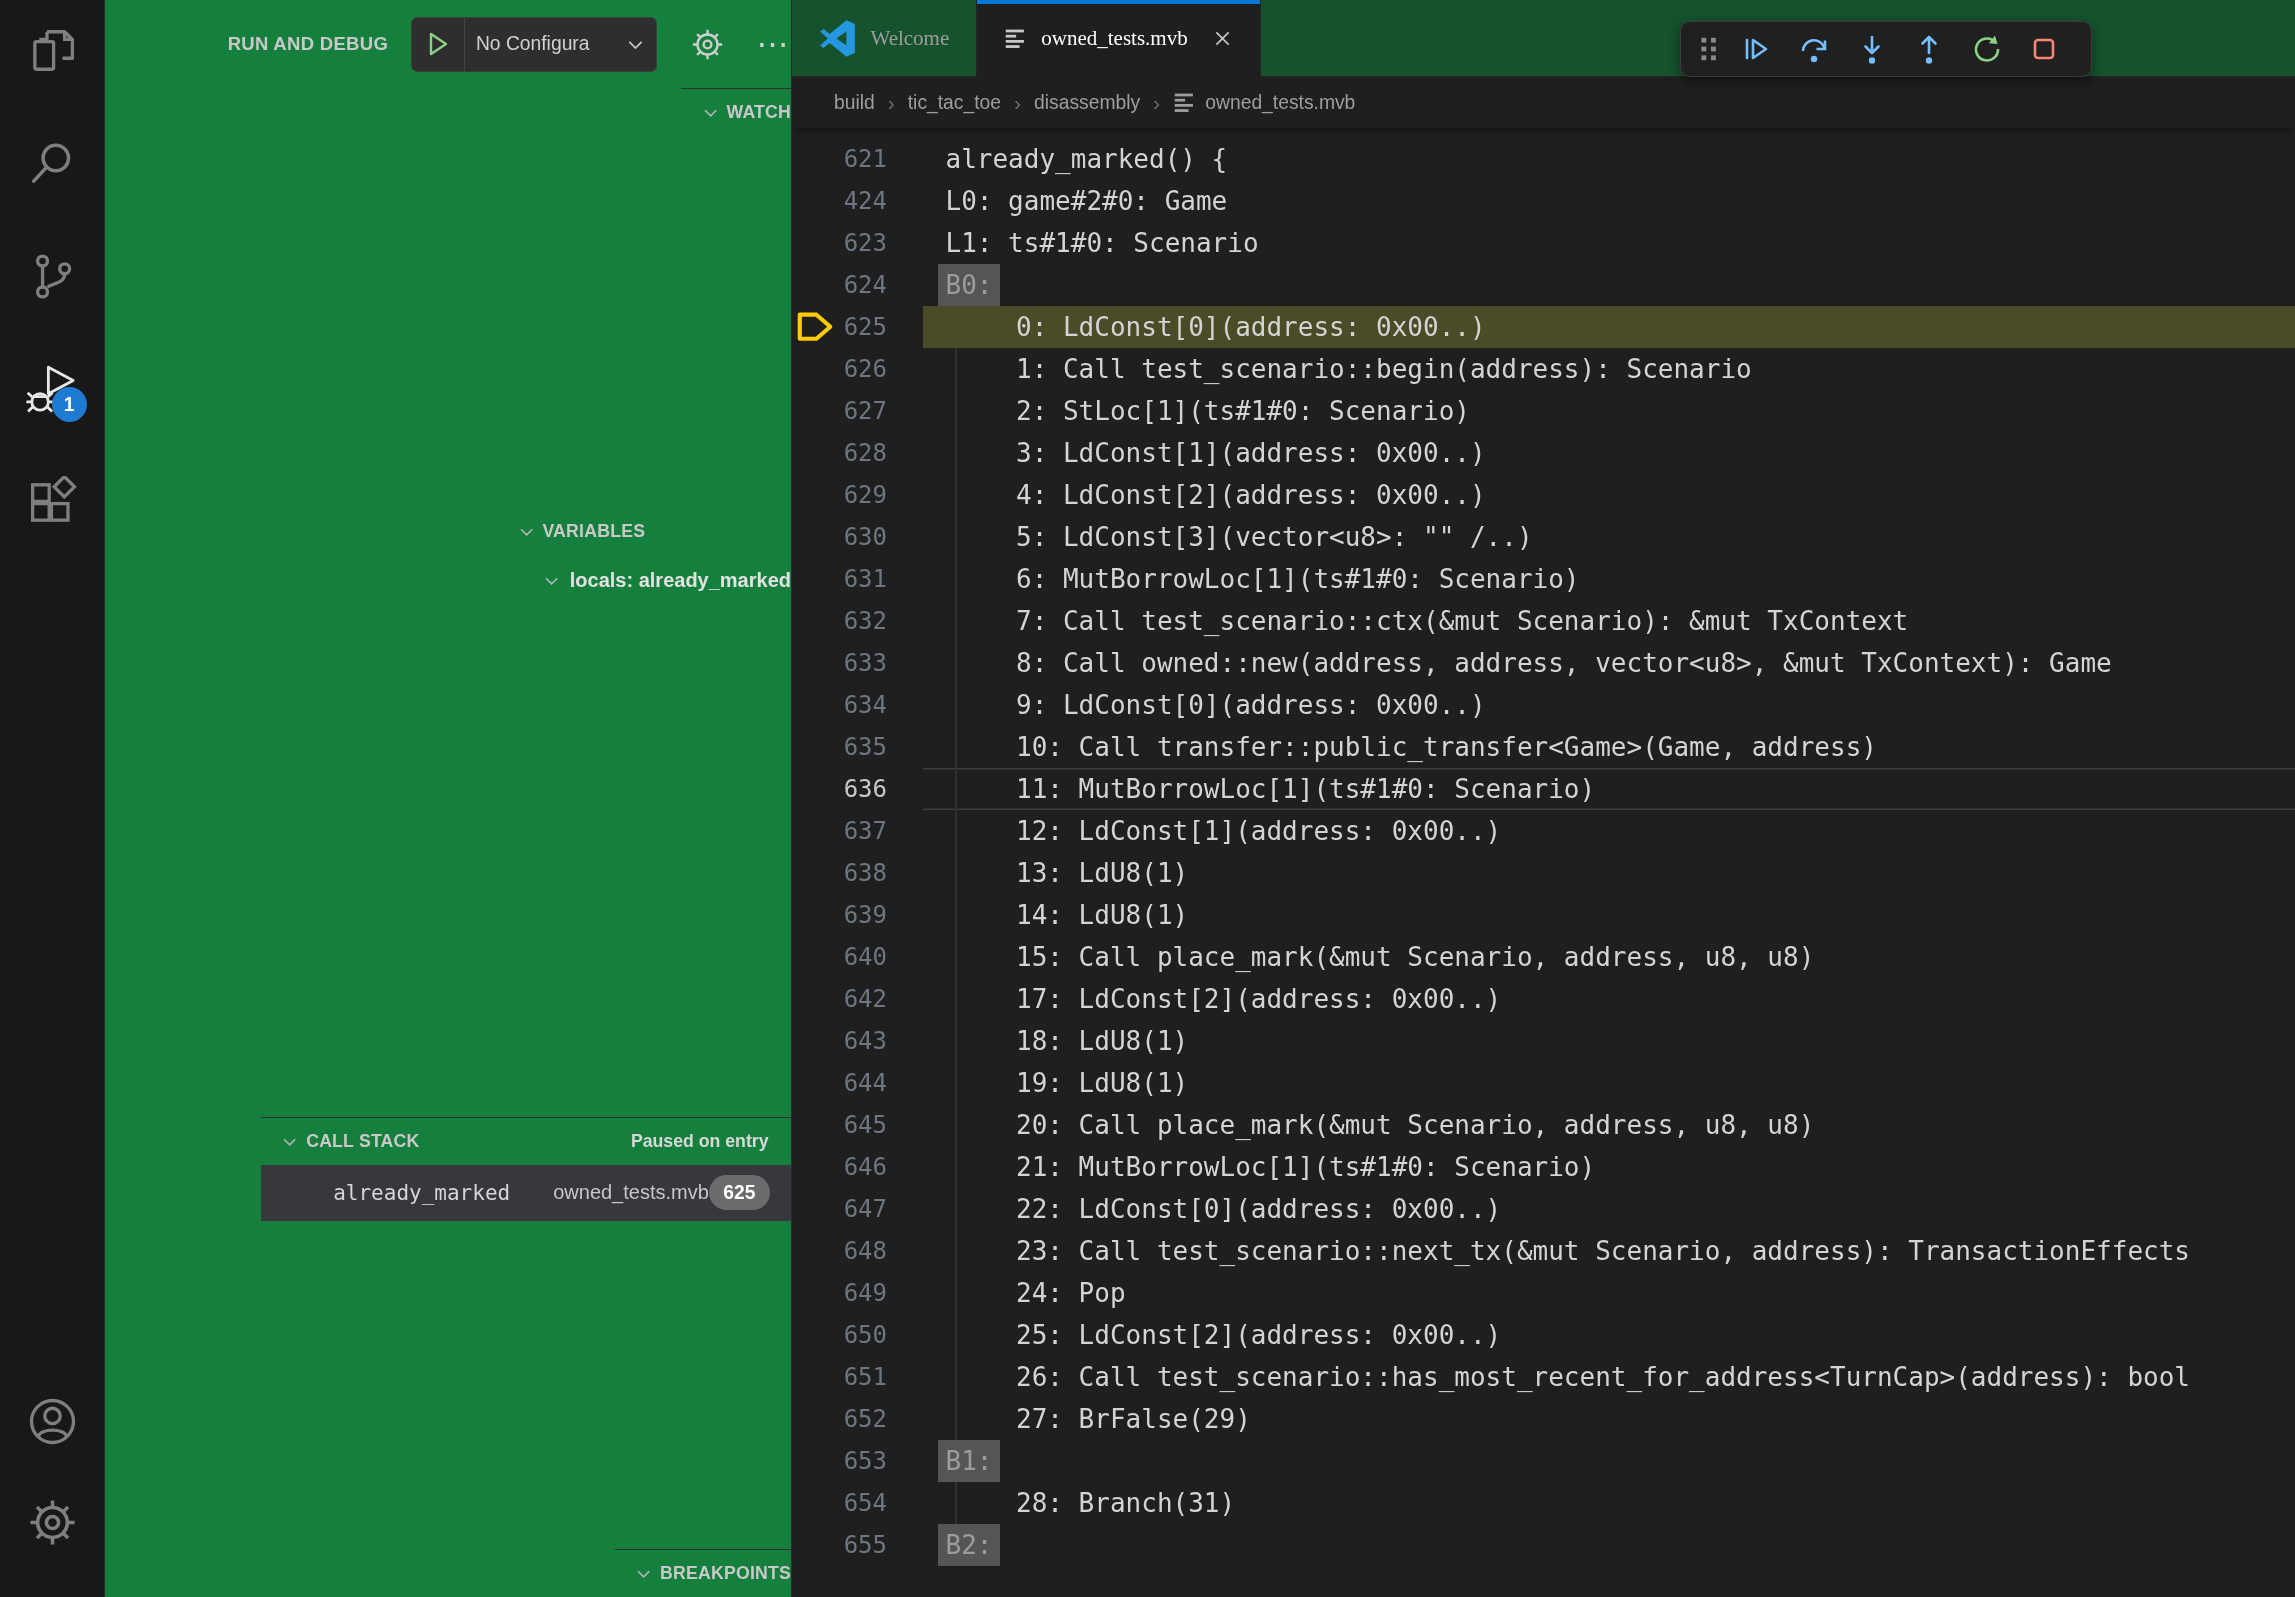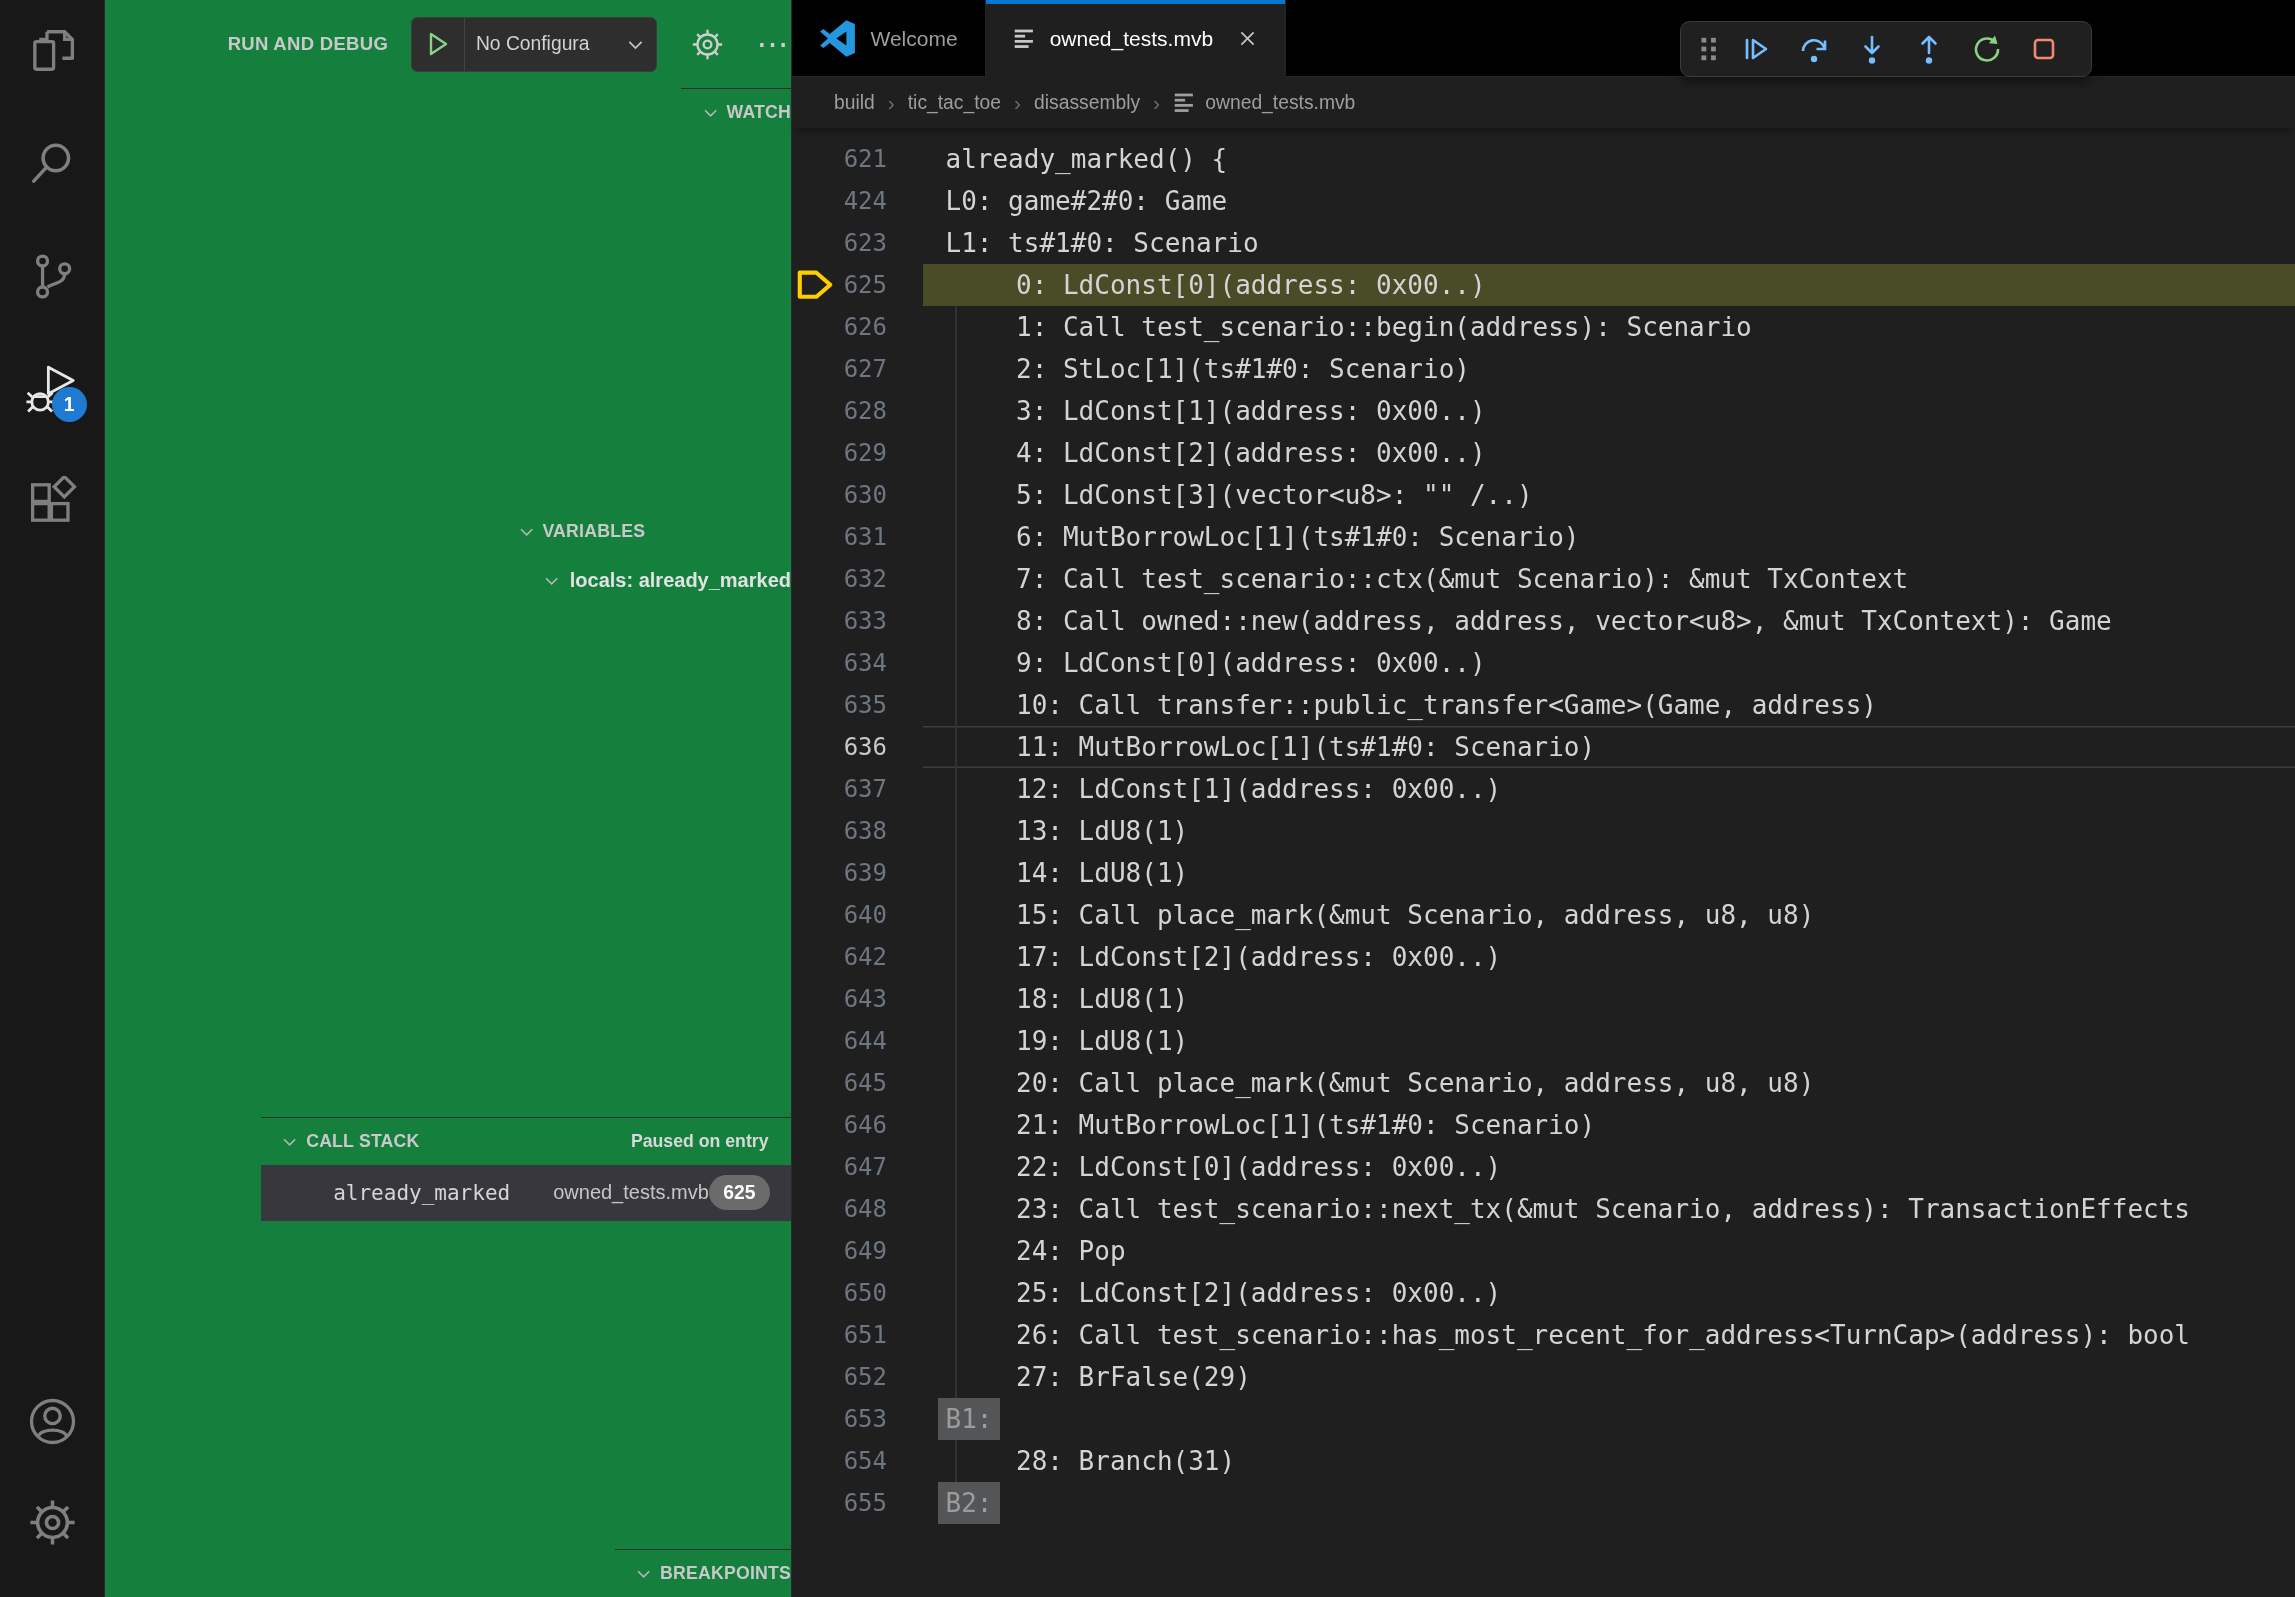--- a/index.html
+++ b/index.html
@@ -47,21 +47,21 @@
   .cs-status{ margin-left:auto; font-size:17.7px; font-weight:700; color:#d8d8d8;}
   .frame-row{ height:56px; background:#37373d; display:flex; align-items:center;
               padding:0 21px 0 72px; cursor:pointer;}
   .frame-name{ font-family:"DejaVu Sans Mono", monospace; font-size:21px; color:#d6d6d6;}
   .frame-file{ margin-left:43px; font-size:20px; color:#c7c7c7; flex:1;}
   .frame-badge{ background:#6b6b6b; color:#ffffff; font-size:19.3px; font-weight:600;
                 border-radius:21px; padding:6.4px 14.5px; }
 
   
   .editor{ flex:1; display:flex; flex-direction:column; background:#1f1f1f; border-left:1.6px solid #2a2a2a; position:relative;}
-  .tabbar{ height:77px; flex:none; background:#000000; display:flex; border-bottom:1.6px solid #252526;}
+  .tabbar{ height:77px; flex:none; background:#14532d; display:flex; border-bottom:1.6px solid #252526;font-family:Liberation Serif, serif;}
   .tab{ height:77px; display:flex; align-items:center; padding:0 27px; border-right:1.6px solid #242424;
         cursor:pointer; position:relative; }
   .tab .tab-label{ font-size:21px; color:#9d9d9d; margin-left:14.5px; white-space:nowrap;}
   .tab.active{ background:#1f1f1f; margin-bottom:-1.6px; }
   .tab.active::before{ content:""; position:absolute; left:0; right:0; top:0; height:4px; background:#0078d4;}
   .tab.active .tab-label{ color:#ffffff; }
   .tab-close{ margin-left:24px; width:21px; height:21px; color:#c5c5c5; cursor:pointer;}
   .vscode-logo{ width:37px; height:37px; flex:none;}
   .file-ico{ width:22.5px; height:22.5px; flex:none; color:#c8c8c8;}
 
@@ -343,20 +343,24 @@
           <div class="codecell"><span class="txt">already_marked() {</span></div>
         </div>
         <div class="row plain">
           <div class="gutter"><span class="ln">424</span></div>
           <div class="codecell"><span class="txt">L0: game#2#0: Game</span></div>
         </div>
         <div class="row plain">
           <div class="gutter"><span class="ln">623</span></div>
           <div class="codecell"><span class="txt">L1: ts#1#0: Scenario</span></div>
         </div>
+        <div class="row block">
+          <div class="gutter"><span class="ln">624</span></div>
+          <div class="codecell"><span class="blocklabel">B0:</span></div>
+        </div>
         <div class="row instr current">
           <div class="gutter"><span class="bp-arrow"><svg viewBox="0 0 40 34" fill="none" stroke="#ffcc00" stroke-width="4.5" stroke-linejoin="round">
     <path d="M3 4 H21 L36 17 L21 30 H3 Z"></path>
   </svg></span><span class="ln">625</span></div>
           <div class="codecell"><span class="txt">0: LdConst[0](address: 0x00..)</span></div>
         </div>
         <div class="row instr">
           <div class="gutter"><span class="ln">626</span></div>
           <div class="codecell"><span class="txt">1: Call test_scenario::begin(address): Scenario</span></div>
         </div>

